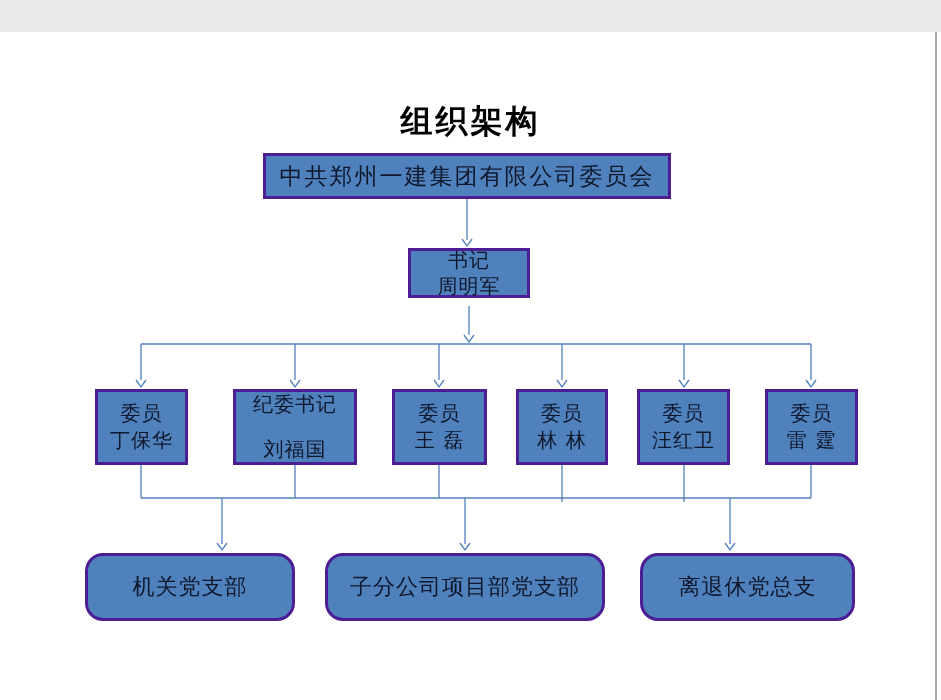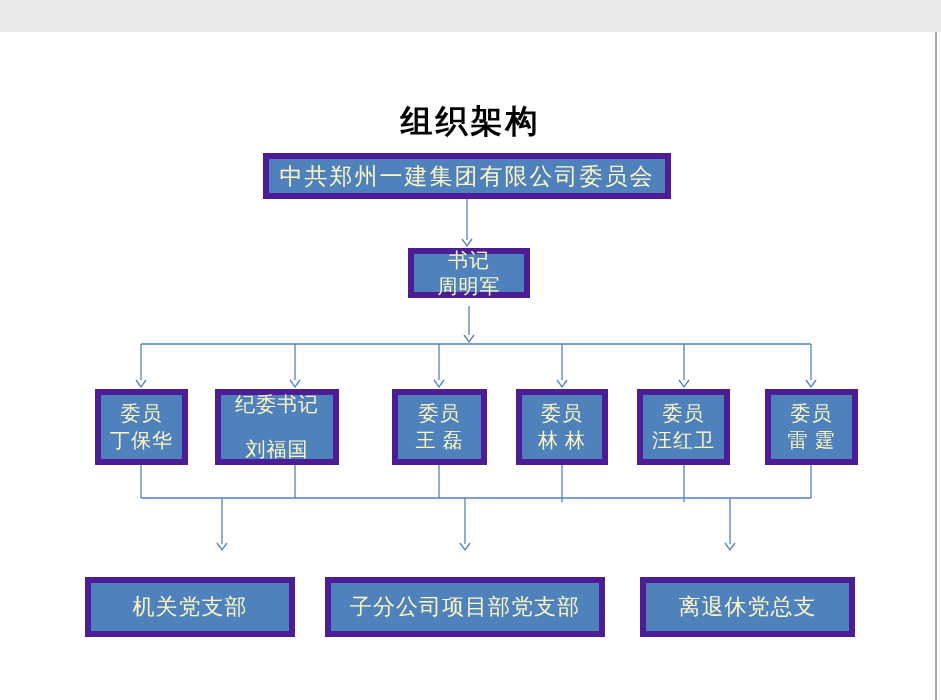--- a/index.html
+++ b/index.html
@@ -33,51 +33,50 @@
     letter-spacing: 3px;
   }
   .connectors {
     position: absolute;
     top: 0;
     left: 0;
   }
   .node {
     position: absolute;
     background: #4f81bd;
-    border: 6px solid #4c1d95;
-    color: #fef9c3;
+    border: 3px solid #4c1d95;
+    color: #0f172a;
     display: flex;
     flex-direction: column;
     align-items: center;
     justify-content: center;
     text-align: center;
-    font-family: Liberation Serif, serif;
   }
   .node .nline { display: block; }
   .root {
     left: 263px; top: 121px; width: 408px; height: 46px;
     font-size: 23px; letter-spacing: 2px;
   }
   .sec {
     left: 408px; top: 216px; width: 122px; height: 50px;
     font-size: 20px; line-height: 26px; letter-spacing: 1px;
   }
   .member {
     top: 357px; height: 76px;
     font-size: 20px; line-height: 27px; letter-spacing: 1px;
   }
   .m1 { left:  95px; width:  93px; }
-  .m2 { left: 215px; width: 124px; gap: 18px; }
+  .m2 { left: 233px; width: 124px; gap: 18px; }
   .m3 { left: 392px; width:  95px; }
   .m4 { left: 516px; width:  92px; }
   .m5 { left: 637px; width:  93px; }
   .m6 { left: 765px; width:  93px; }
   .branch {
-    top: 545px; height: 60px;
-    font-size: 22px; letter-spacing: 1px;
+    top: 521px; height: 68px;
+    font-size: 22px; letter-spacing: 1px; border-radius: 18px;
   }
   .b1 { left:  85px; width: 210px; }
   .b2 { left: 325px; width: 280px; }
   .b3 { left: 640px; width: 215px; }
 </style>
 </head>
 <body>
 
 <div class="page">
 

